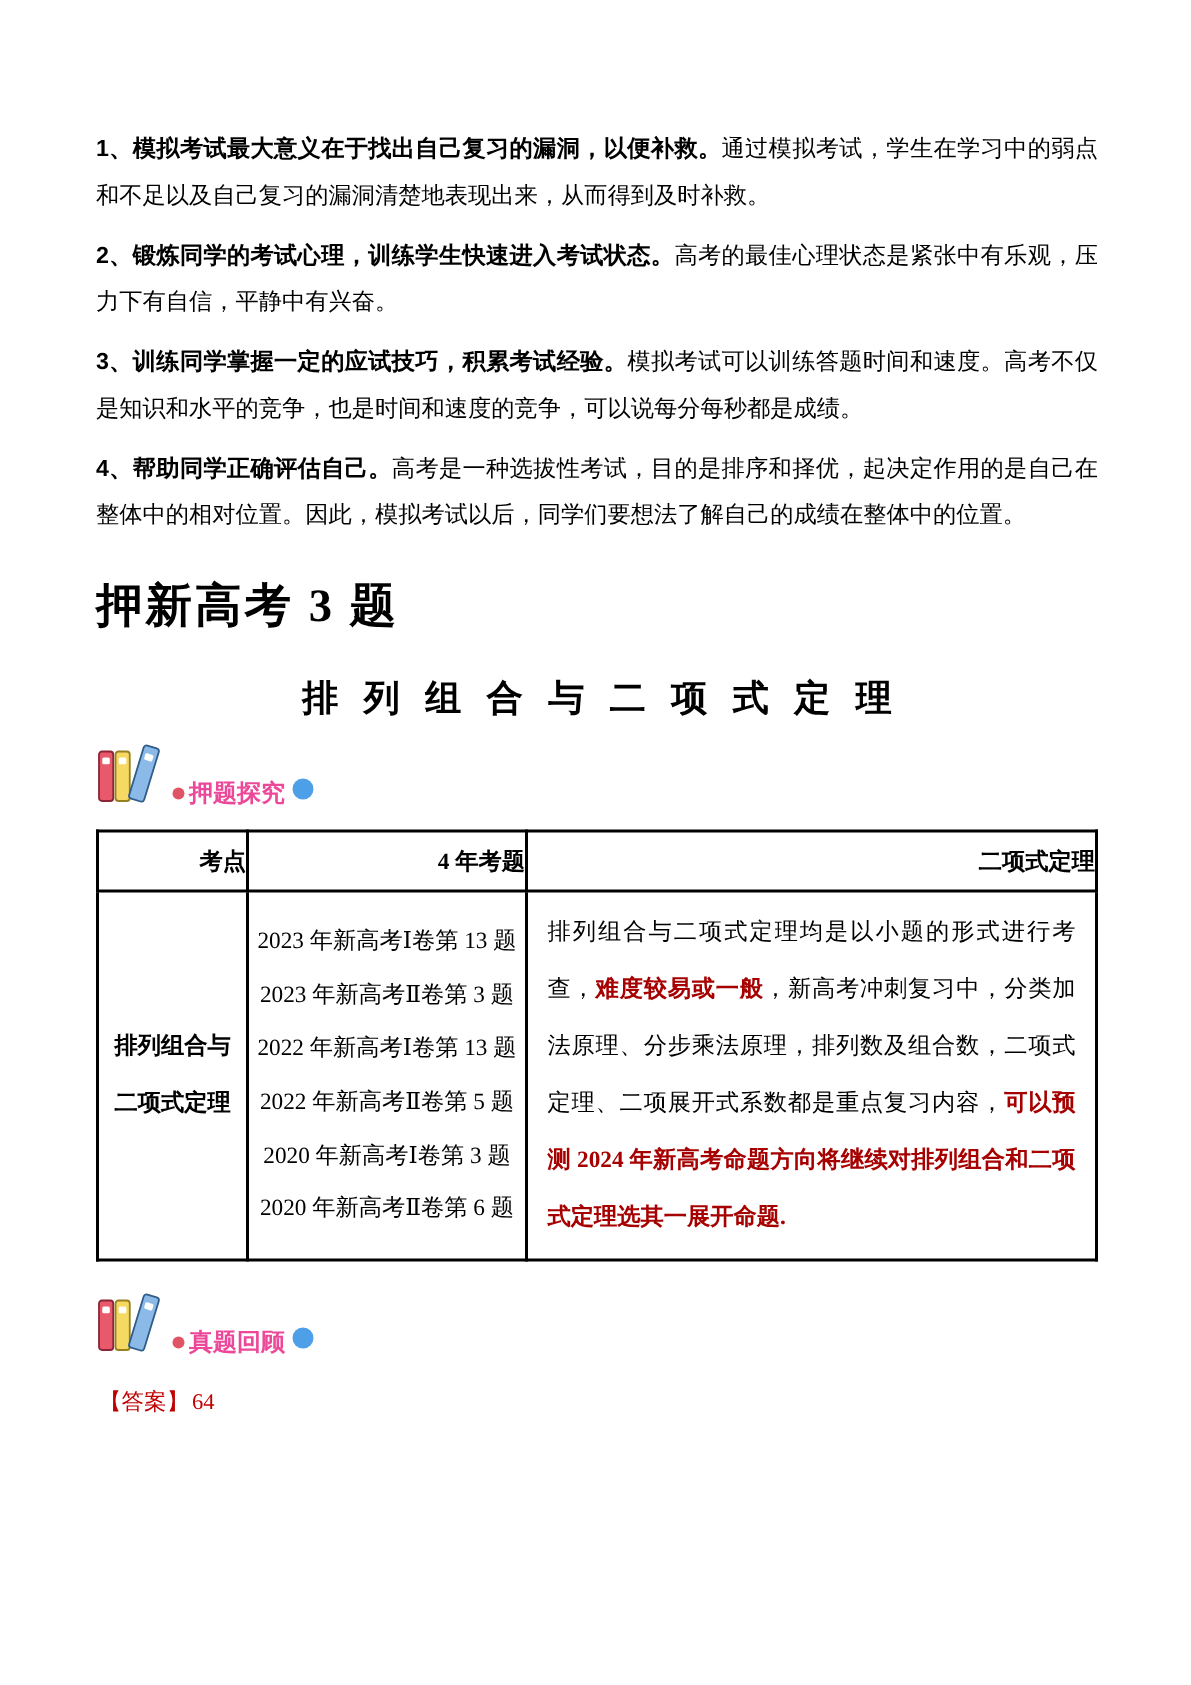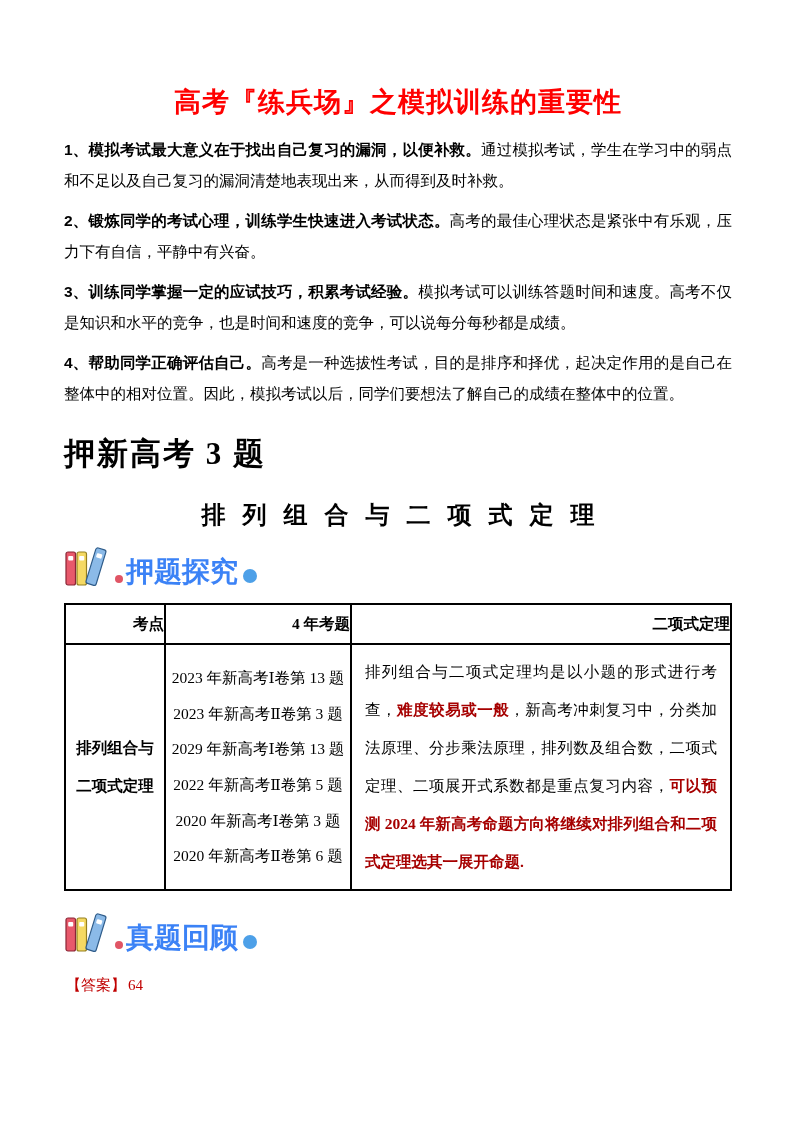--- a/index.html
+++ b/index.html
@@ -33,21 +33,21 @@
     text-align:center;
     font-size:24px; font-weight:bold;
     letter-spacing:17px; text-indent:17px;
   }
 
   .sec-header { display:flex; align-items:flex-end; margin:16px 0 12px 0; height:44px; }
   .sec-header .books { flex:0 0 auto; }
   .red-dot { width:8px; height:8px; border-radius:50%; background:#E05565; margin:0 3px 8px 5px; }
   .sec-label {
     font-family:"Liberation Sans","DejaVu Sans",sans-serif;
-    font-size:28px; font-weight:bold; color:#3b82f6; line-height:1.2;
+    font-size:16px; font-weight:bold; color:#ec4899; line-height:1.2;
     margin-bottom:2px;
   }
   .blue-dot { width:14px; height:14px; border-radius:50%; background:#4DA0E8; margin:0 0 8px 5px; }
 
   table.exam-table { width:668px; border-collapse:collapse; table-layout:fixed; margin:4px 0 0 0; }
   .exam-table th, .exam-table td { border:2px solid #000; padding:0; }
   .exam-table th { height:38px; font-size:15.5px; font-weight:bold; text-align:right; }
   td.kaodian { text-align:center; font-weight:bold; font-size:15.5px; line-height:2.45;
     font-family:Liberation Sans, sans-serif; }
   td.exams { text-align:center; font-size:15.5px; line-height:2.3; padding:8px 0; }
@@ -57,21 +57,20 @@
   .question { font-size:15.5px; line-height:2.05; text-align:justify; margin:2px 0 0 0; }
   .q-prefix { font-weight:bold; }
   .ans-line { font-size:15px; margin:16px 0 0 2px; color:#C00000; line-height:1.6; }
   .ans-line .val { margin-left:2px; }
 </style>
 </head>
 <body>
 
 <div class="page">
 
-  <h1 class="doc-title">高考『练兵场』之模拟训练的重要性</h1>
 
   <p class="intro"><b>1、模拟考试最大意义在于找出自己复习的漏洞，以便补救。</b><span>通过模拟考试，学生在学习中的弱点和不足以及自己复习的漏洞清楚地表现出来，从而得到及时补救。</span></p>
   <p class="intro"><b>2、锻炼同学的考试心理，训练学生快速进入考试状态。</b><span>高考的最佳心理状态是紧张中有乐观，压力下有自信，平静中有兴奋。</span></p>
   <p class="intro"><b>3、训练同学掌握一定的应试技巧，积累考试经验。</b><span>模拟考试可以训练答题时间和速度。高考不仅是知识和水平的竞争，也是时间和速度的竞争，可以说每分每秒都是成绩。</span></p>
   <p class="intro"><b>4、帮助同学正确评估自己。</b><span>高考是一种选拔性考试，目的是排序和择优，起决定作用的是自己在整体中的相对位置。因此，模拟考试以后，同学们要想法了解自己的成绩在整体中的位置。</span></p>
 
   <div class="banner">押新高考 3 题</div>
 
   <div class="topic-title">排列组合与二项式定理</div>
 
@@ -106,21 +105,21 @@
       <th>二项式定理</th>
     </tr>
     <tr>
       <td class="kaodian">
         <div>排列组合与</div>
         <div>二项式定理</div>
       </td>
       <td class="exams">
         <div>2023 年新高考Ⅰ卷第 13 题</div>
         <div>2023 年新高考Ⅱ卷第 3 题</div>
-        <div>2029 年新高考Ⅰ卷第 13 题</div>
+        <div>2022 年新高考Ⅰ卷第 13 题</div>
         <div>2022 年新高考Ⅱ卷第 5 题</div>
         <div>2020 年新高考Ⅰ卷第 3 题</div>
         <div>2020 年新高考Ⅱ卷第 6 题</div>
       </td>
       <td class="analysis">
         <span>排列组合与二项式定理均是以小题的形式进行考查，</span><span class="red-bold">难度较易或一般</span><span>，新高考冲刺复习中，分类加法原理、分步乘法原理，排列数及组合数，二项式定理、二项展开式系数都是重点复习内容，</span><span class="red-bold">可以预测 2024 年新高考命题方向将继续对排列组合和二项式定理选其一展开命题.</span>
       </td>
     </tr>
   </tbody>
     </table>

